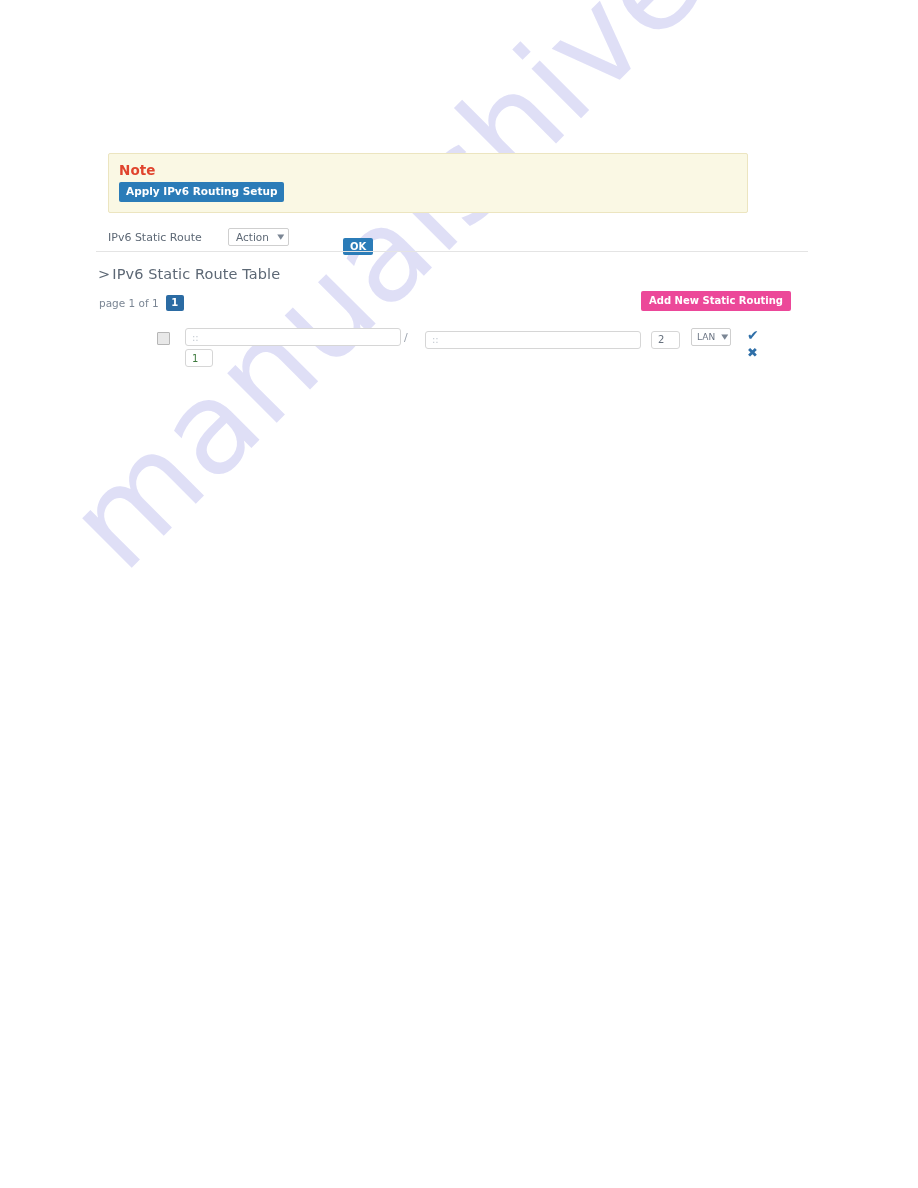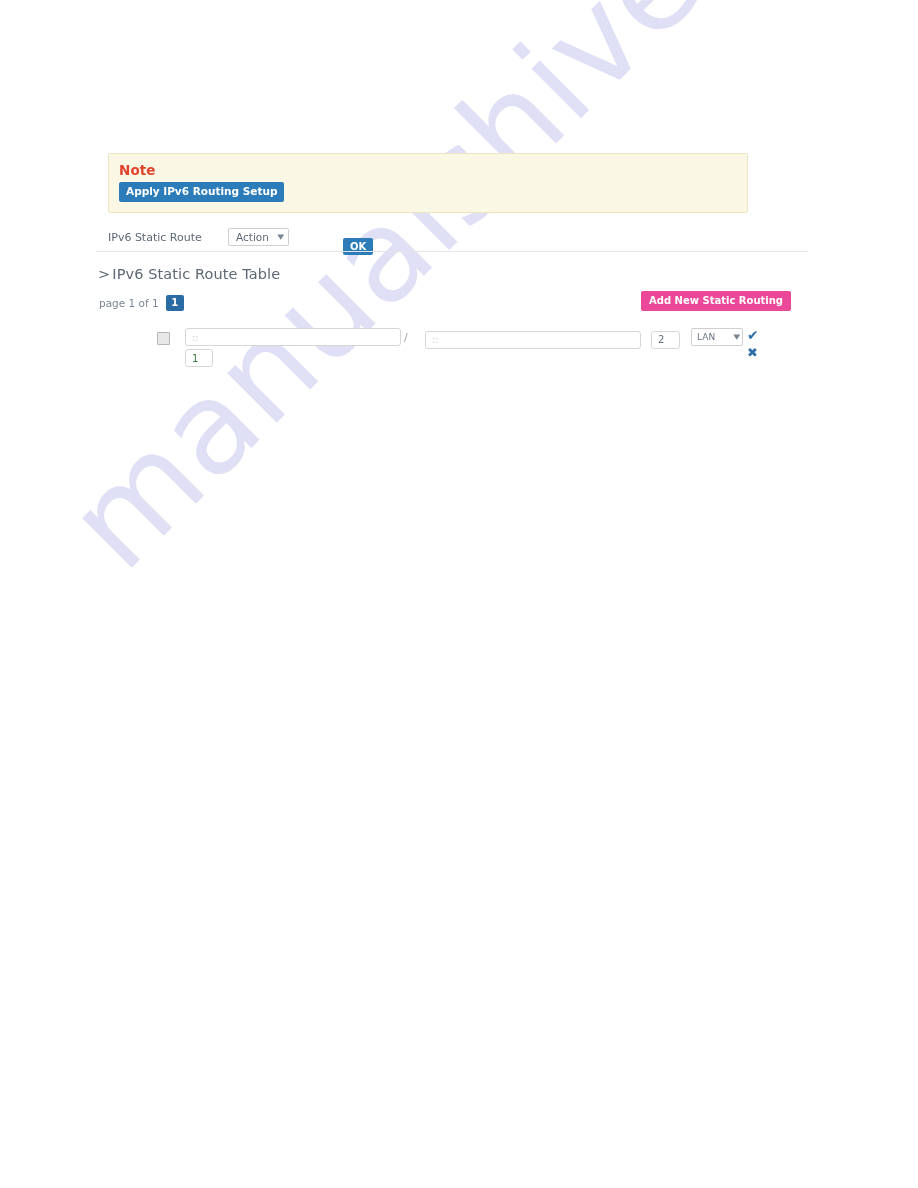--- a/index.html
+++ b/index.html
@@ -323,21 +323,21 @@
     color: #9aa2ad;
     margin-left: 3px;
   }
   .inp-prefix { width: 28px; height: 18px; margin-top: 3px; color: #3d7a3d; }
   .grid-row .c-gw { padding-left: 4px; box-sizing: border-box; width: 228px; }
   .inp-gw     { width: 216px; height: 18px; }
   .grid-row .c-metric { padding-left: 2px; box-sizing: border-box; width: 38px; }
   .inp-metric { width: 29px; height: 18px; }
   .grid-row .c-iface { padding-left: 4px; box-sizing: border-box; width: 48px; }
   .select-sm {
-    width: 52px;
+    width: 40px;
     height: 18px;
     border: 1px solid #cfcfcf;
     border-radius: 2px;
     background: #ffffff;
     display: flex;
     align-items: center;
     justify-content: space-between;
     padding: 0 3px 0 5px;
     font-size: 9px;
     color: #6a7embed;

